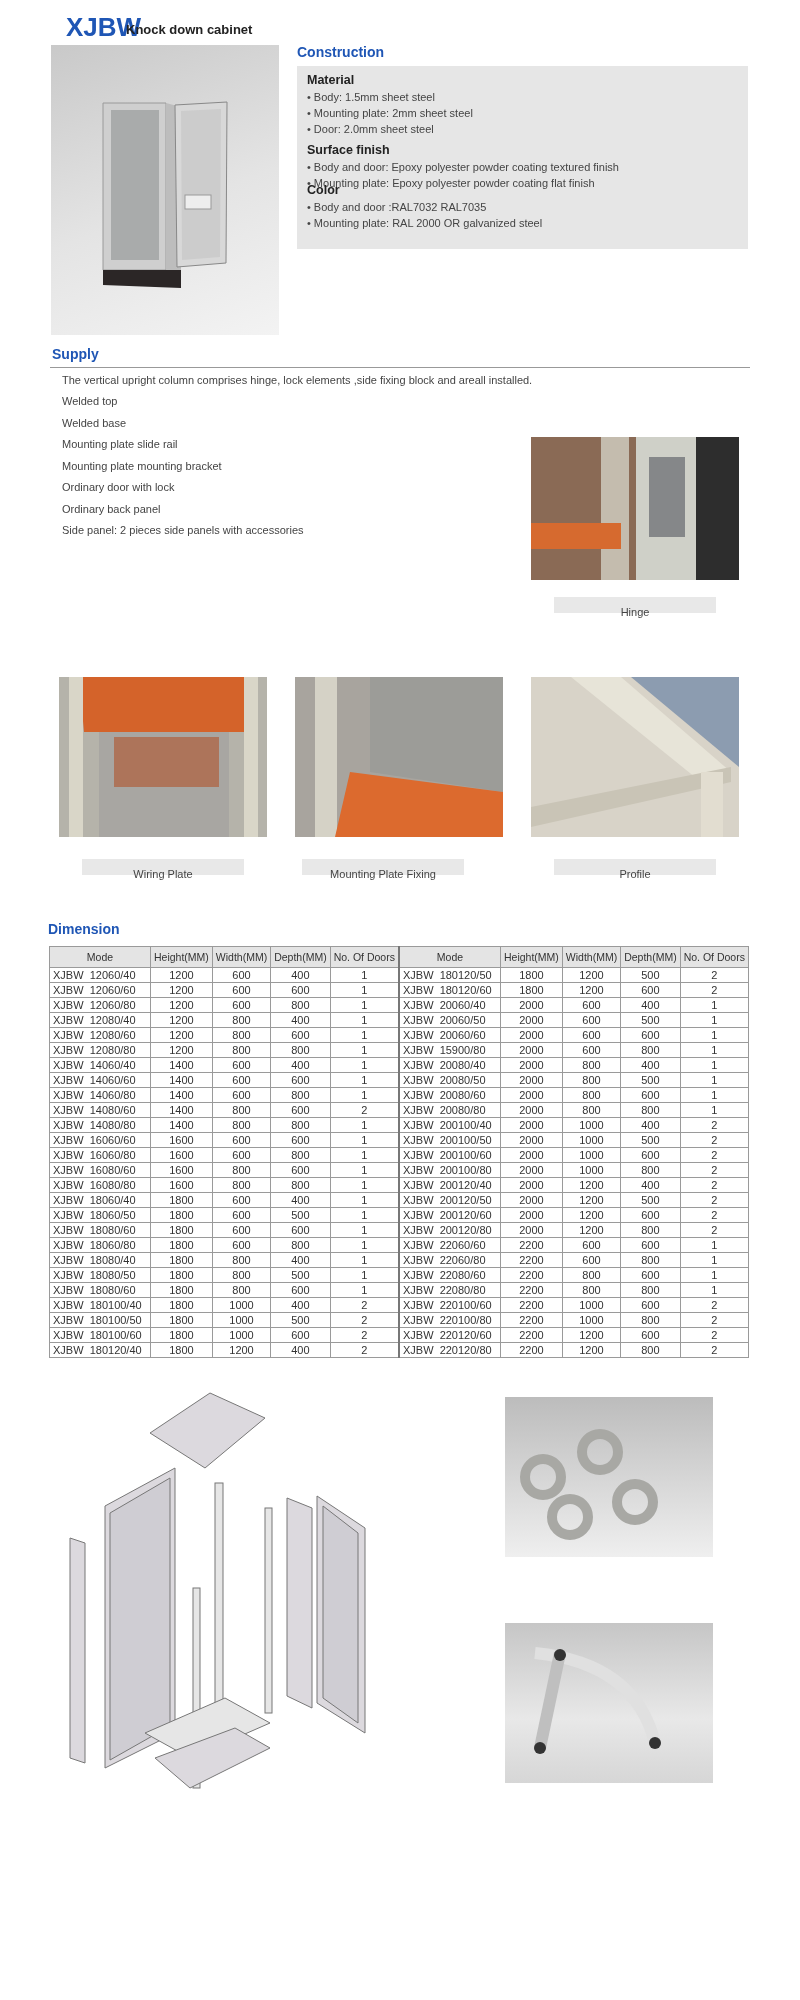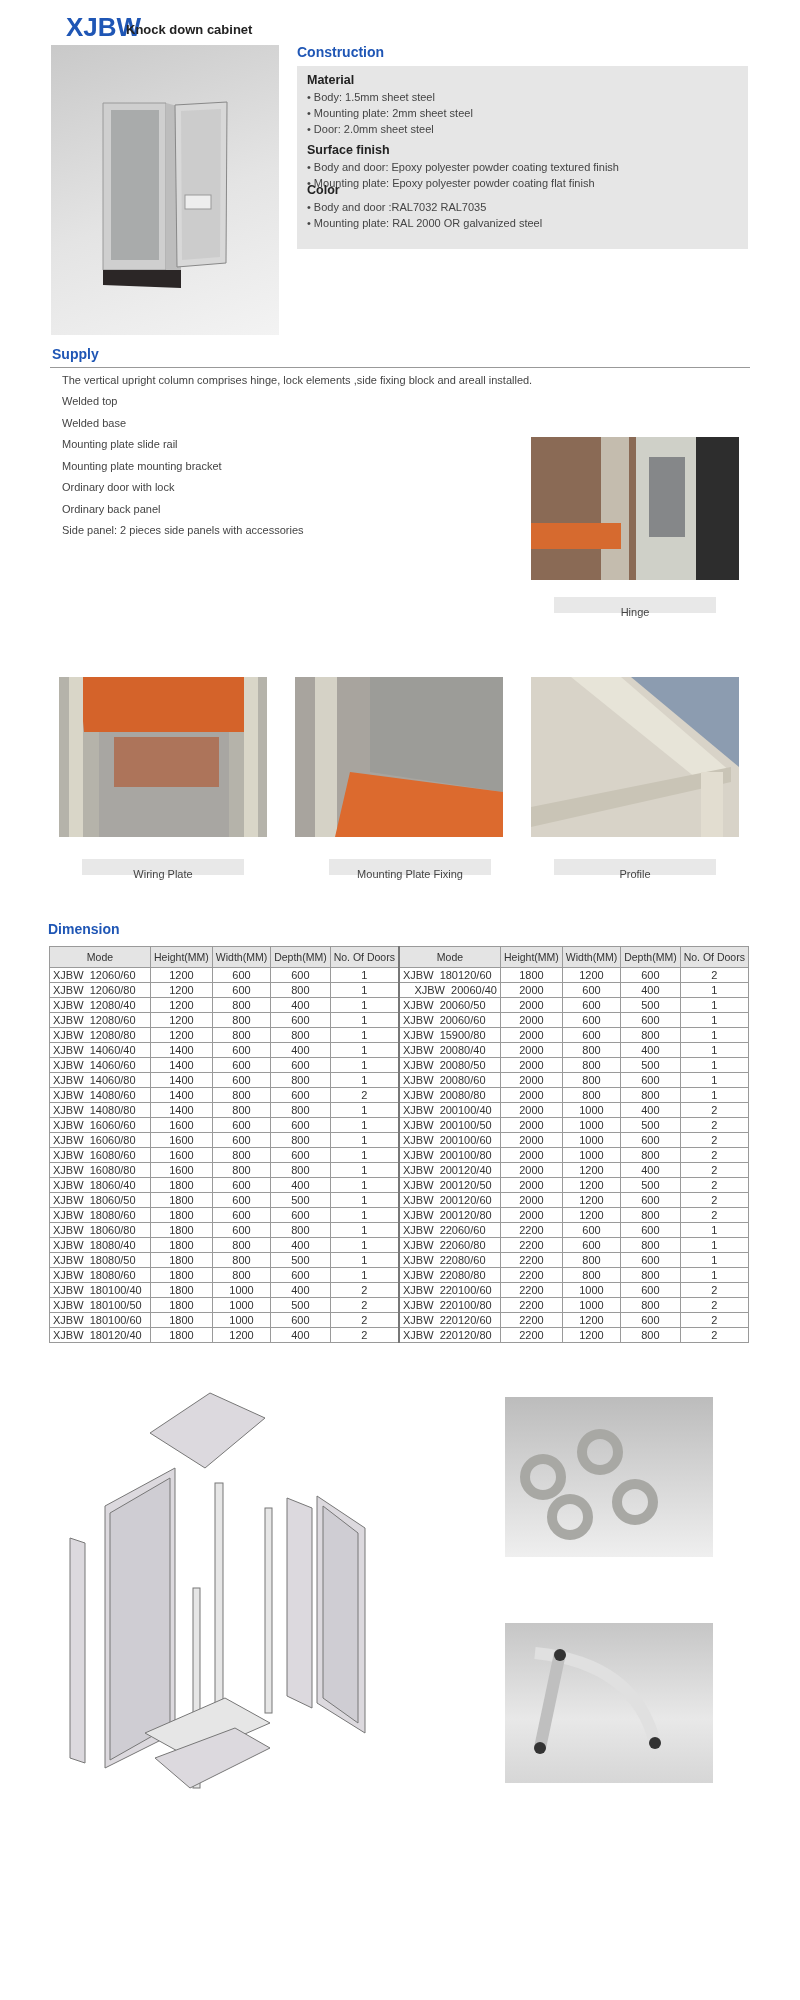--- a/index.html
+++ b/index.html
@@ -106,21 +106,21 @@
 <div class="abs photo" style="left:531px; top:677px; width:208px; height:160px;">
   <svg width="208" height="160" viewBox="0 0 208 160">
     <rect width="208" height="160" fill="#d8d3c8"></rect>
     <polygon points="40,0 90,0 200,95 170,105" fill="#e7e4d8"></polygon>
     <polygon points="100,0 208,0 208,90" fill="#8c9cb0"></polygon>
     <polygon points="0,130 200,90 200,105 0,150" fill="#c9c4b6"></polygon>
     <rect x="170" y="95" width="22" height="65" fill="#e2ddd0"></rect>
   </svg>
 </div>
 <div class="abs caption" style="left:82px; top:859px;">Wiring Plate</div>
-<div class="abs caption" style="left:329px; top:859px;">Mounting Plate Fixing</div>
+<div class="abs caption" style="left:302px; top:859px;">Mounting Plate Fixing</div>
 <div class="abs caption" style="left:554px; top:859px;">Profile</div>
 
 <div class="abs section-title" style="left:48px; top:921px;">Dimension</div>
 <div class="abs" style="left:49px; top:946px;">
   <table class="dim" id="dim-table">
     <thead>
       <tr>
         <th style="width:94px;">Mode</th>
         <th>Height(MM)</th>
         <th>Width(MM)</th>
@@ -128,38 +128,50 @@
         <th>No. Of Doors</th>
         <th class="sep" style="width:94px;">Mode</th>
         <th>Height(MM)</th>
         <th>Width(MM)</th>
         <th>Depth(MM)</th>
         <th>No. Of Doors</th>
       </tr>
     </thead>
     <tbody id="dim-body">
         <tr>
+          <td class="mode" style="white-space: pre;">XJBW  12060/40</td>
+          <td>1200</td>
+          <td>600</td>
+          <td>400</td>
+          <td>1</td>
+          <td class="mode sep" style="white-space: pre;">XJBW  180120/50</td>
+          <td>1800</td>
+          <td>1200</td>
+          <td>500</td>
+          <td>2</td>
+        </tr>
+        <tr>
           <td class="mode" style="white-space: pre;">XJBW  12060/60</td>
           <td>1200</td>
           <td>600</td>
           <td>600</td>
           <td>1</td>
           <td class="mode sep" style="white-space: pre;">XJBW  180120/60</td>
           <td>1800</td>
           <td>1200</td>
           <td>600</td>
           <td>2</td>
         </tr>
         <tr>
           <td class="mode" style="white-space: pre;">XJBW  12060/80</td>
           <td>1200</td>
           <td>600</td>
           <td>800</td>
           <td>1</td>
-          <td class="mode sep" style="white-space: pre; text-align: right;">XJBW  20060/40</td>
+          <td class="mode sep" style="white-space: pre;">XJBW  20060/40</td>
           <td>2000</td>
           <td>600</td>
           <td>400</td>
           <td>1</td>
         </tr>
         <tr>
           <td class="mode" style="white-space: pre;">XJBW  12080/40</td>
           <td>1200</td>
           <td>800</td>
           <td>400</td>

